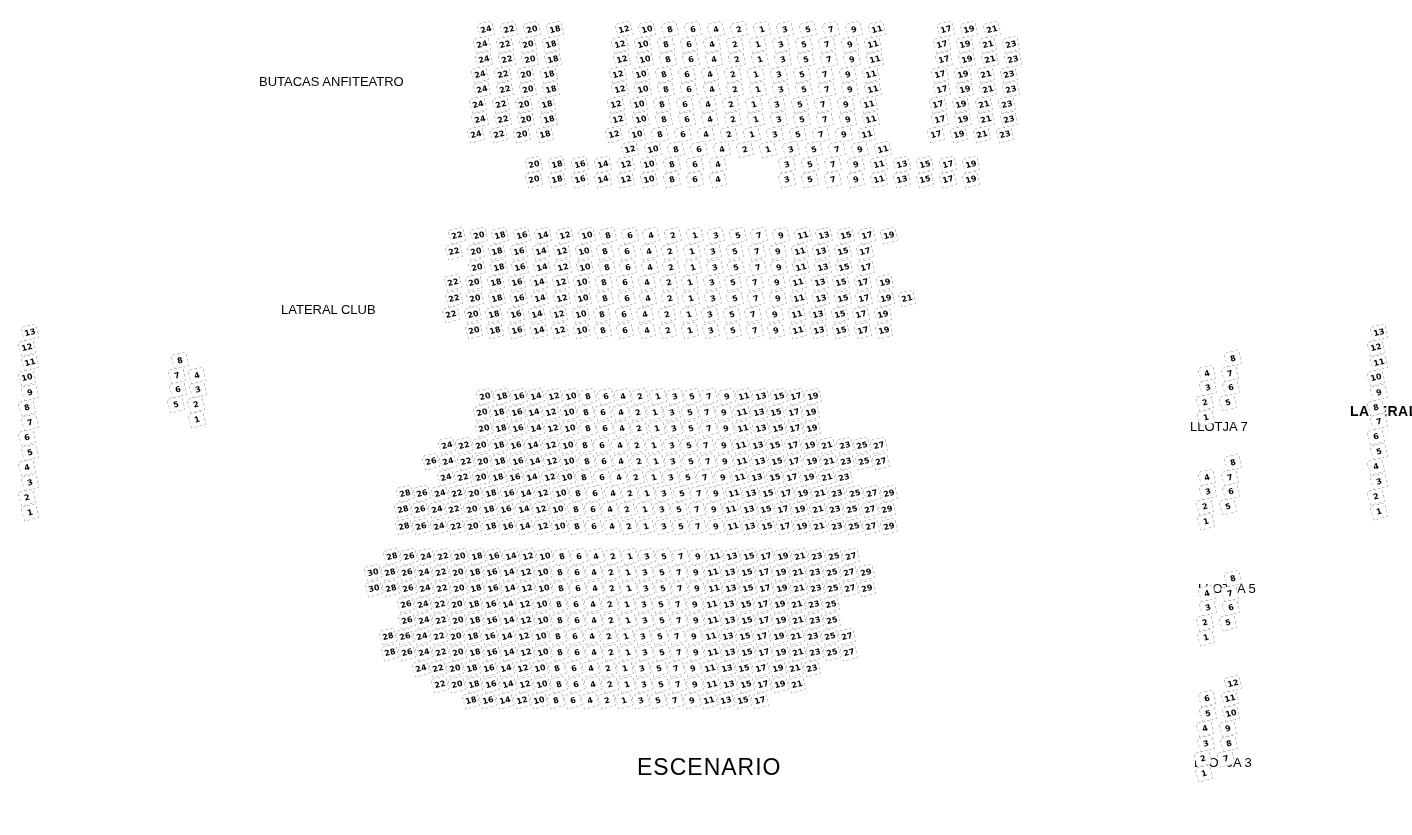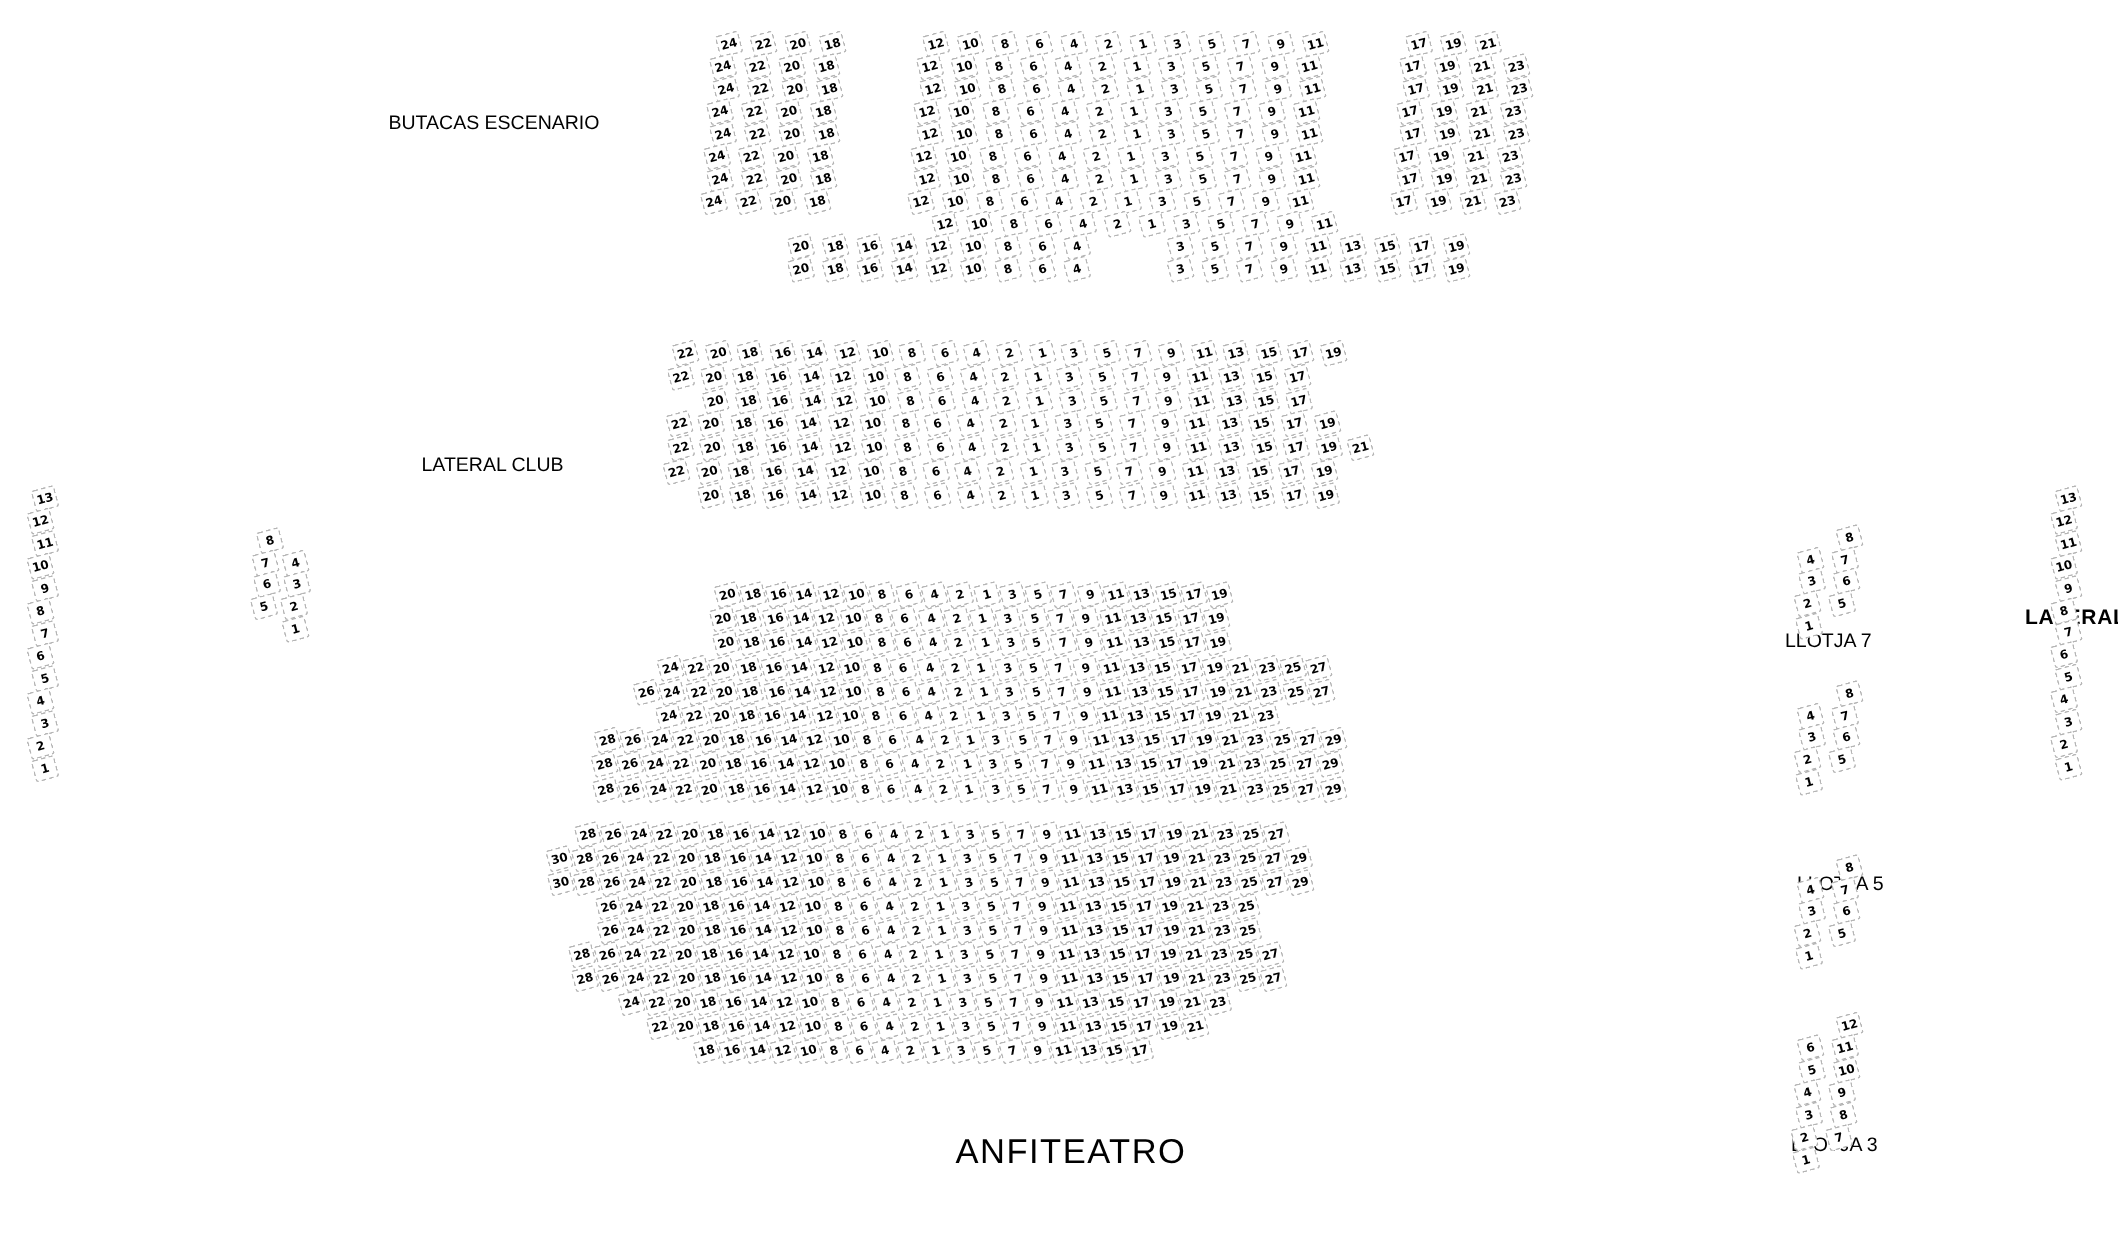--- a/index.html
+++ b/index.html
@@ -26,27 +26,27 @@
     color:#000;
     transform:rotate(-15deg);
     z-index:2;
     cursor:pointer;
   }
 </style>
 </head>
 <body>
 
 <div id="canvas">
-  <div class="map-label" id="lbl-anfiteatro">BUTACAS ESCENARIO</div>
+  <div class="map-label" id="lbl-anfiteatro">BUTACAS ANFITEATRO</div>
   <div class="map-label" id="lbl-club">LATERAL CLUB</div>
   <div class="map-label" id="lbl-lateral">LATERAL</div>
   <div class="map-label" id="lbl-llotja7">LLOTJA 7</div>
   <div class="map-label" id="lbl-llotja5">LLOTJA 5</div>
   <div class="map-label" id="lbl-llotja3">LLOTJA 3</div>
-  <div class="map-label" id="lbl-escenario">ANFITEATRO</div>
+  <div class="map-label" id="lbl-escenario">ESCENARIO</div>
   <div id="seats-root">
       <div class="section">
         <div class="seat" style="left: 478px; top: 22px; background: rgb(255, 255, 255); border-color: rgb(181, 181, 181); color: rgb(0, 0, 0); transform: rotate(-15deg);">24</div>
         <div class="seat" style="left: 501px; top: 22px; background: rgb(255, 255, 255); border-color: rgb(181, 181, 181); color: rgb(0, 0, 0); transform: rotate(-15deg);">22</div>
         <div class="seat" style="left: 524px; top: 22px; background: rgb(255, 255, 255); border-color: rgb(181, 181, 181); color: rgb(0, 0, 0); transform: rotate(-15deg);">20</div>
         <div class="seat" style="left: 547px; top: 22px; background: rgb(255, 255, 255); border-color: rgb(181, 181, 181); color: rgb(0, 0, 0); transform: rotate(-15deg);">18</div>
         <div class="seat" style="left: 616px; top: 22px; background: rgb(255, 255, 255); border-color: rgb(181, 181, 181); color: rgb(0, 0, 0); transform: rotate(-15deg);">12</div>
         <div class="seat" style="left: 639px; top: 22px; background: rgb(255, 255, 255); border-color: rgb(181, 181, 181); color: rgb(0, 0, 0); transform: rotate(-15deg);">10</div>
         <div class="seat" style="left: 662px; top: 22px; background: rgb(255, 255, 255); border-color: rgb(181, 181, 181); color: rgb(0, 0, 0); transform: rotate(-15deg);">8</div>
         <div class="seat" style="left: 685px; top: 22px; background: rgb(255, 255, 255); border-color: rgb(181, 181, 181); color: rgb(0, 0, 0); transform: rotate(-15deg);">6</div>

